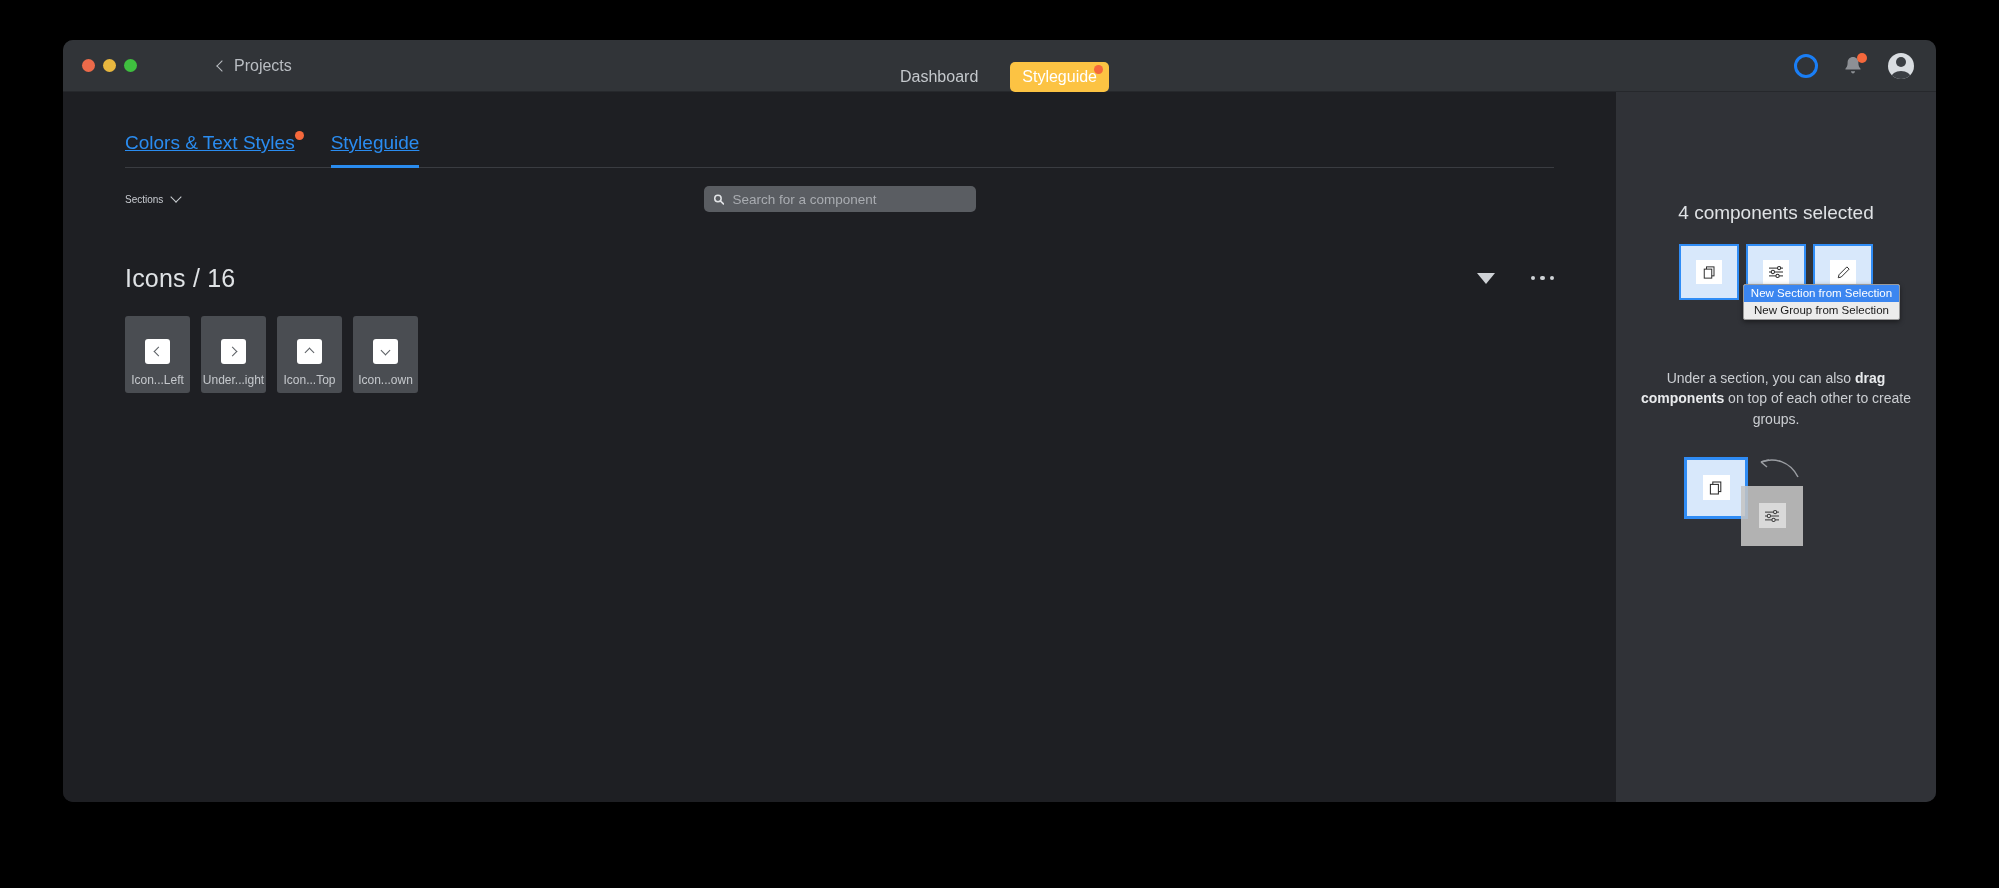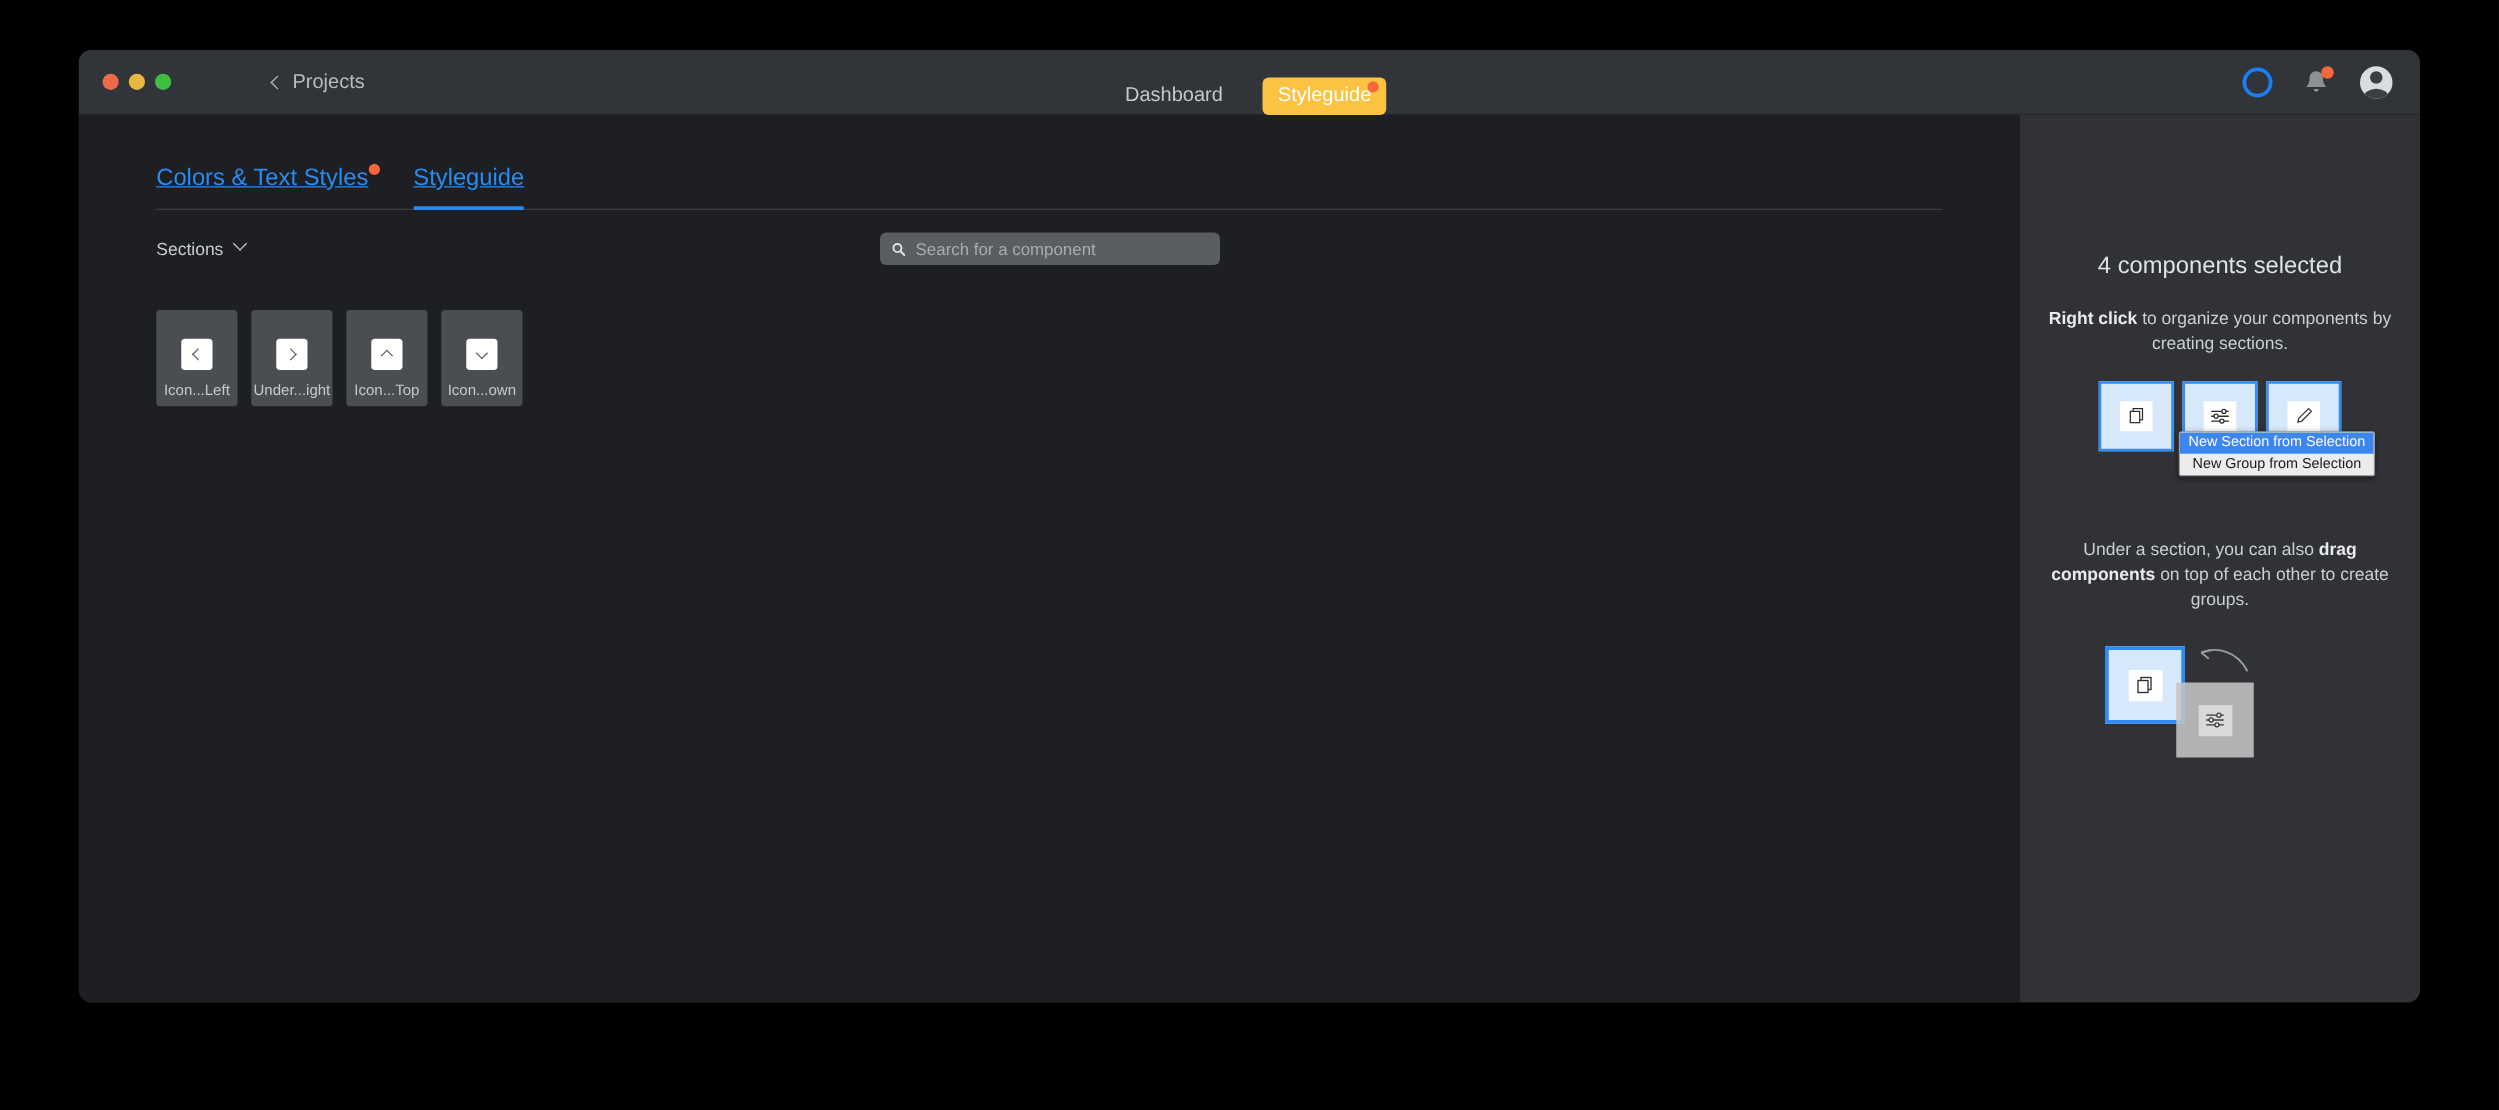--- a/index.html
+++ b/index.html
@@ -190,24 +190,24 @@
   
   .toolbar {
     margin: 0 22px;
     height: 62px;
     display: flex;
     align-items: center;
     position: relative;
   }
   .sections-btn {
     display: flex;
-    align-items: flex-start;
+    align-items: center;
     gap: 9px;
     color: #c9ccd1;
-    font-size: 14px;
+    font-size: 10px;
   }
   .chev-down {
     width: 8px; height: 8px;
     border-right: 1.6px solid #c9ccd1;
     border-bottom: 1.6px solid #c9ccd1;
     transform: rotate(45deg);
     margin-bottom: 4px;
   }
   .search-box {
     position: absolute;
@@ -456,20 +456,31 @@
         </div>
         <div class="search-box">
           <svg width="13" height="13" viewBox="0 0 16 16">
             <circle cx="6.6" cy="6.6" r="4.3" fill="none" stroke="#e2e4e7" stroke-width="2"></circle>
             <line x1="10" y1="10" x2="14" y2="14" stroke="#e2e4e7" stroke-width="2.2" stroke-linecap="round"></line>
           </svg>
           <input type="text" placeholder="Search for a component" style="">
         </div>
       </div>
 
+      <div class="section-head">
+        <div class="section-title">Icons / 16</div>
+        <div class="section-actions">
+          <div class="tri-down"></div>
+          <div class="ellipsis">
+              <i></i>
+              <i></i>
+              <i></i>
+            </div>
+        </div>
+      </div>
 
       <div class="cards">
         <div class="card">
           <div class="glyph-box">
               <span class="ch left"></span>
             </div>
           <div class="clabel">Icon...Left</div>
         </div>
         <div class="card">
           <div class="glyph-box">
@@ -489,23 +500,20 @@
             </div>
           <div class="clabel">Icon...own</div>
         </div>
       </div>
     </div>
 
     <div class="side-pane">
 
       <div class="sp-title">4 components selected</div>
 
-      <div class="sp-para">
-        <b>Right click</b><span> to organize your components by creating sections.</span>
-      </div>
 
       <div class="illus1">
         <div class="bcard">
           <div class="ibox">
             <svg width="15" height="15" viewBox="0 0 20 20">
               <rect x="6" y="2.5" width="10" height="12" fill="#ffffff" stroke="#2b2b2b" stroke-width="1.3"></rect>
               <rect x="3" y="5.5" width="10" height="12" fill="#ffffff" stroke="#2b2b2b" stroke-width="1.3"></rect>
             </svg>
           </div>
         </div>

